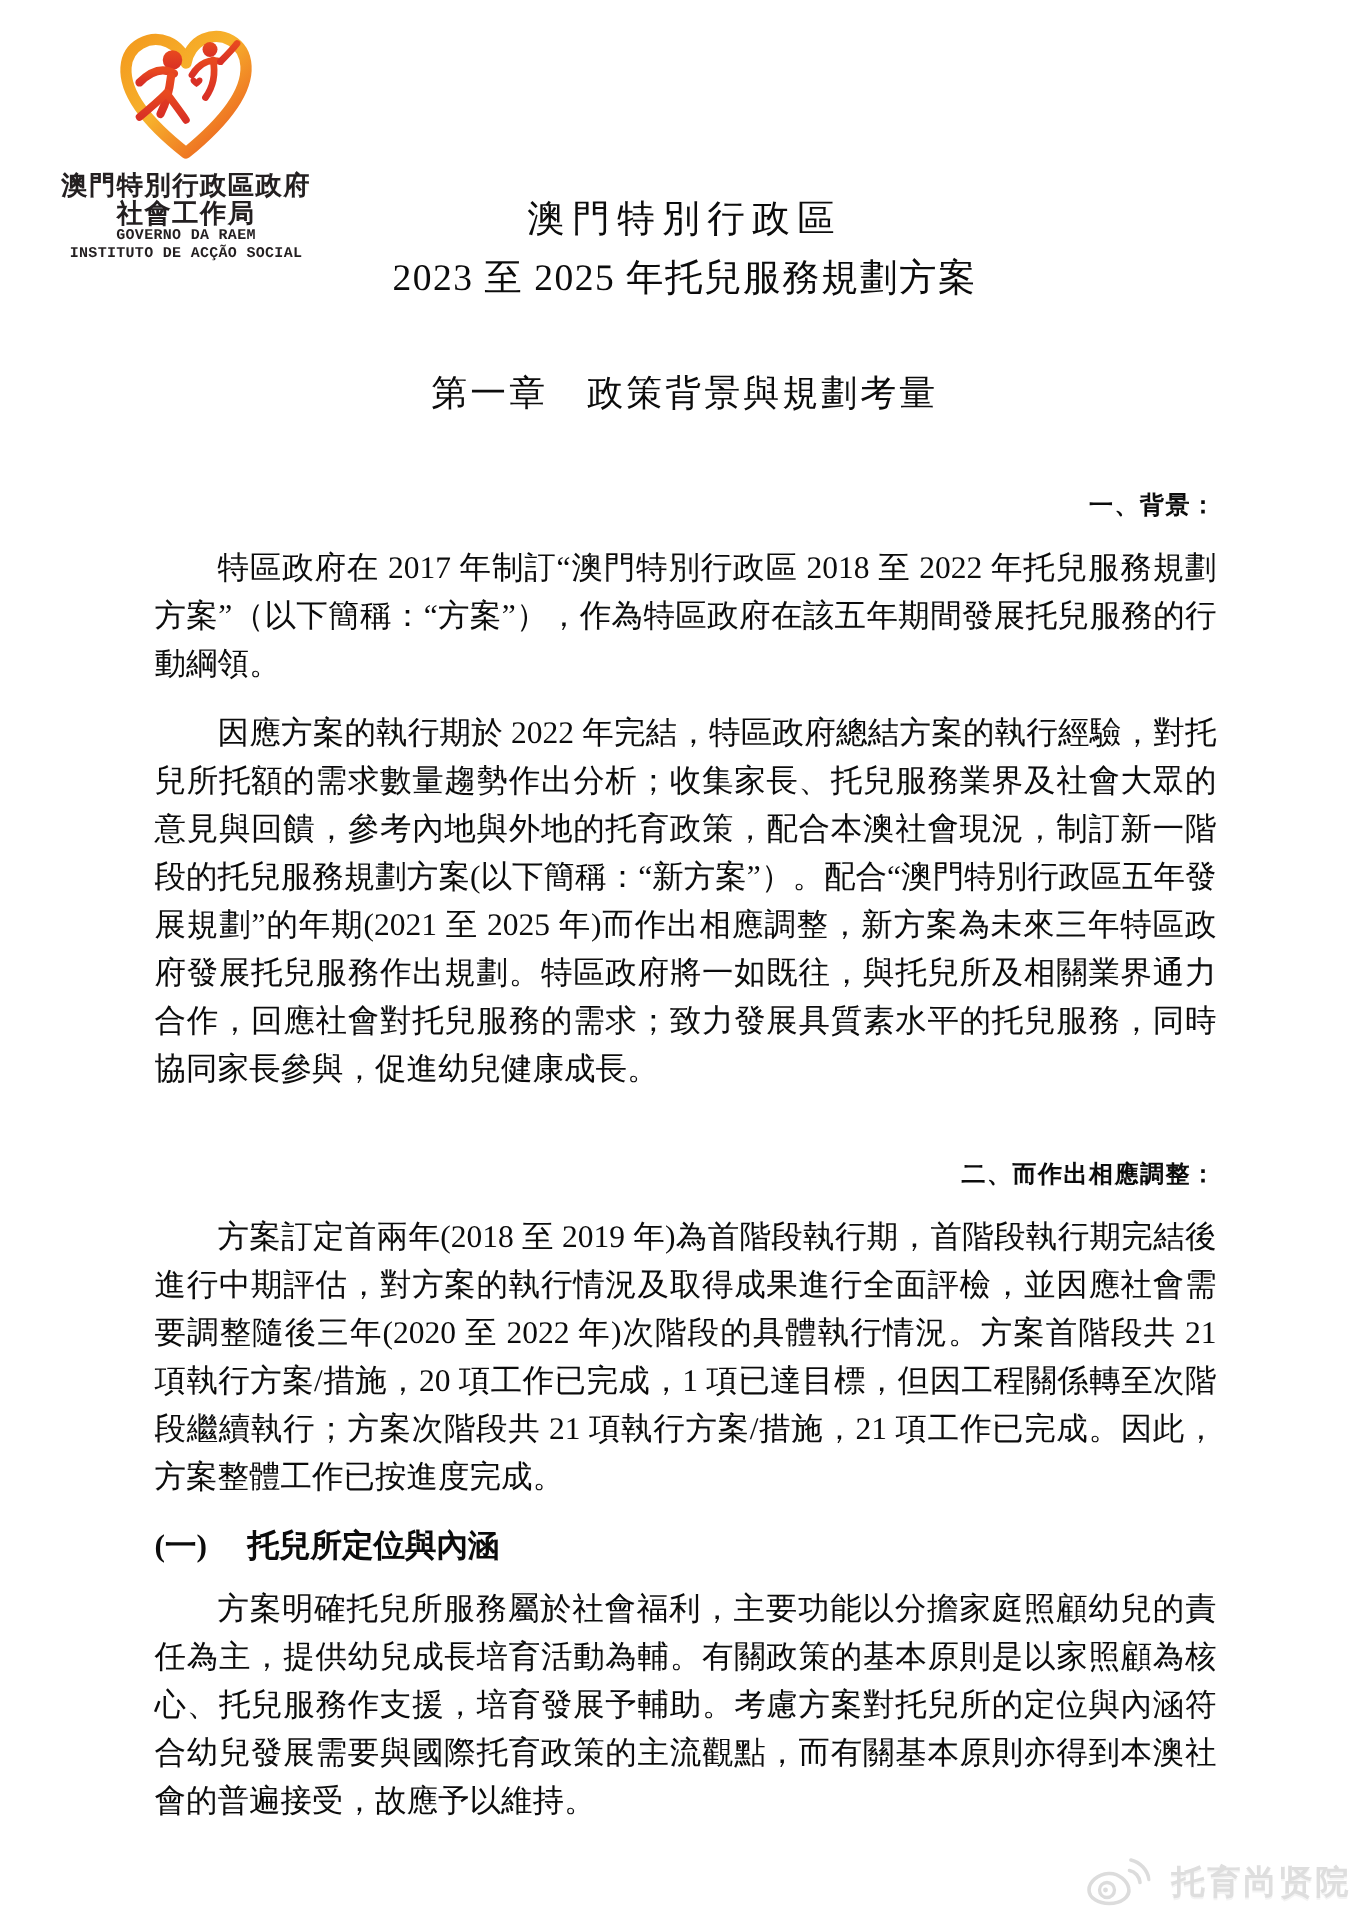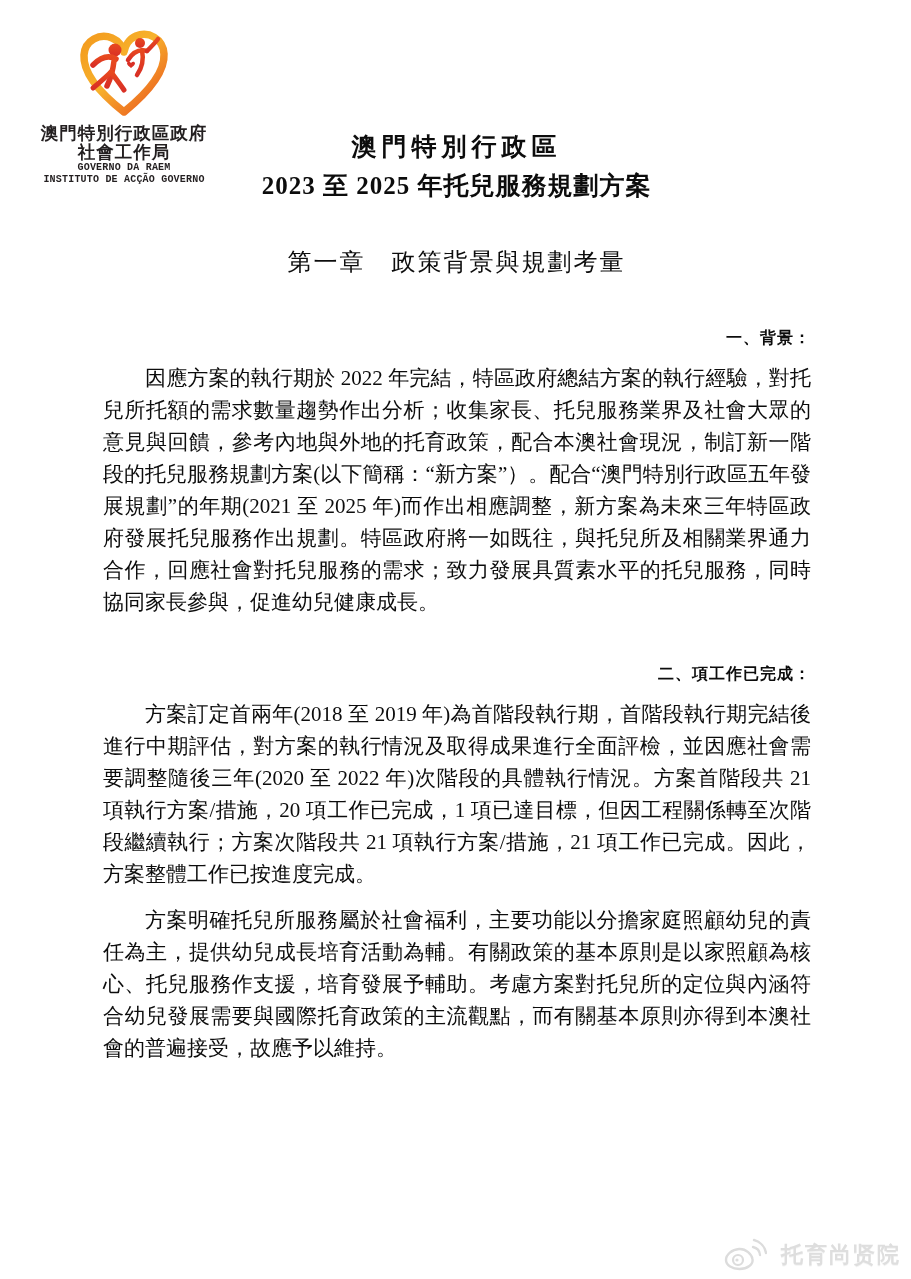--- a/index.html
+++ b/index.html
@@ -11,21 +11,21 @@
     background: #ffffff;
     overflow: hidden;
     font-family: "Liberation Serif", serif;
     color: #0c0c0c;
   }
 
   
   .org-header {
     position: absolute;
     left: 26px;
-    top: 24px;
+    top: 14px;
     width: 196px;
     text-align: center;
   }
   .org-logo-wrap { height: 96px; margin-bottom: 4px; }
   .org-zh {
     font-family: "Liberation Sans", sans-serif;
     font-weight: bold;
     font-size: 17.5px;
     line-height: 19px;
     letter-spacing: 1px;
@@ -40,21 +40,21 @@
     color: #231f20;
   }
 
   
   .doc-title {
     position: absolute;
     left: 103px;
     width: 707px;
     top: 131px;
     text-align: center;
-    font-weight: bold;
+    font-weight: normal;
   }
   .doc-title-line1 {
     font-size: 25px;
     line-height: 32px;
     letter-spacing: 5px;
     margin-bottom: 7px;
   }
   .doc-title-line2 {
     font-size: 25px;
     line-height: 32px;
@@ -156,38 +156,42 @@
         <path d="M54,36 C59,28 66,25 73,27" fill="none" stroke="url(#figGrad)" stroke-width="4.5" stroke-linecap="round"></path>
         <path d="M68,26 C70,36 68,44 63,51" fill="none" stroke="url(#figGrad)" stroke-width="4.5" stroke-linecap="round"></path>
         <path d="M73,27 C78,22 81,19 84,15" fill="none" stroke="url(#figGrad)" stroke-width="4.5" stroke-linecap="round"></path>
 
         <path d="M57,39 c-1.5,-2 -4,-1.5 -4,0.6 c0,1.5 2,3 4,4.4 c2,-1.4 4,-2.9 4,-4.4 c0,-2.1 -2.5,-2.6 -4,-0.6 Z" fill="#D93025"></path>
       </svg>
     </div>
     <div class="org-zh">澳門特別行政區政府</div>
     <div class="org-zh">社會工作局</div>
     <div class="org-pt">GOVERNO DA RAEM</div>
-    <div class="org-pt">INSTITUTO DE ACÇÃO GOVERNO</div>
+    <div class="org-pt">INSTITUTO DE ACÇÃO SOCIAL</div>
   </header>
 
   <div class="doc-title">
     <div class="doc-title-line1">澳門特別行政區</div>
     <div class="doc-title-line2">2023 至 2025 年托兒服務規劃方案</div>
   </div>
 
   <div class="chapter-heading">第一章　政策背景與規劃考量</div>
 
   <main class="content">
 
     <div class="sec-heading">一、背景：</div>
+    <p>特區政府在 2017 年制訂“澳門特別行政區 2018 至 2022 年托兒服務規劃方案”（以下簡稱：“方案”），作為特區政府在該五年期間發展托兒服務的行動綱領。</p>
     <p class="big-gap-after">因應方案的執行期於 2022 年完結，特區政府總結方案的執行經驗，對托兒所托額的需求數量趨勢作出分析；收集家長、托兒服務業界及社會大眾的意見與回饋，參考內地與外地的托育政策，配合本澳社會現況，制訂新一階段的托兒服務規劃方案(以下簡稱：“新方案”）。配合“澳門特別行政區五年發展規劃”的年期(2021 至 2025 年)而作出相應調整，新方案為未來三年特區政府發展托兒服務作出規劃。特區政府將一如既往，與托兒所及相關業界通力合作，回應社會對托兒服務的需求；致力發展具質素水平的托兒服務，同時協同家長參與，促進幼兒健康成長。</p>
 
-    <div class="sec-heading">二、項工作已完成：</div>
+    <div class="sec-heading">二、而作出相應調整：</div>
     <p>方案訂定首兩年(2018 至 2019 年)為首階段執行期，首階段執行期完結後進行中期評估，對方案的執行情況及取得成果進行全面評檢，並因應社會需要調整隨後三年(2020 至 2022 年)次階段的具體執行情況。方案首階段共 21 項執行方案/措施，20 項工作已完成，1 項已達目標，但因工程關係轉至次階段繼續執行；方案次階段共 21 項執行方案/措施，21 項工作已完成。因此，方案整體工作已按進度完成。</p>
 
+    <div class="sub-heading">
+      <span class="sub-num">(一)</span><span>托兒所定位與內涵</span>
+    </div>
     <p>方案明確托兒所服務屬於社會福利，主要功能以分擔家庭照顧幼兒的責任為主，提供幼兒成長培育活動為輔。有關政策的基本原則是以家照顧為核心、托兒服務作支援，培育發展予輔助。考慮方案對托兒所的定位與內涵符合幼兒發展需要與國際托育政策的主流觀點，而有關基本原則亦得到本澳社會的普遍接受，故應予以維持。</p>
 
   </main>
 
   <div class="watermark">
     <svg width="44" height="36" viewBox="0 0 44 36" aria-hidden="true">
       <path d="M16,12 C9,12.5 3,17.5 3,23 C3,28.5 9.5,32 16.5,32 C24.5,32 30.5,27.5 29.5,22 C28.8,17.5 23,11.5 16,12 Z" fill="none" stroke="#dcdcdc" stroke-width="2.4"></path>
       <circle cx="15" cy="23" r="5" fill="none" stroke="#dcdcdc" stroke-width="2.2"></circle>
       <circle cx="14" cy="23" r="1.6" fill="#dcdcdc"></circle>
       <path d="M30,10 a9,9 0 0 1 7,8" fill="none" stroke="#dcdcdc" stroke-width="2.4" stroke-linecap="round"></path>

